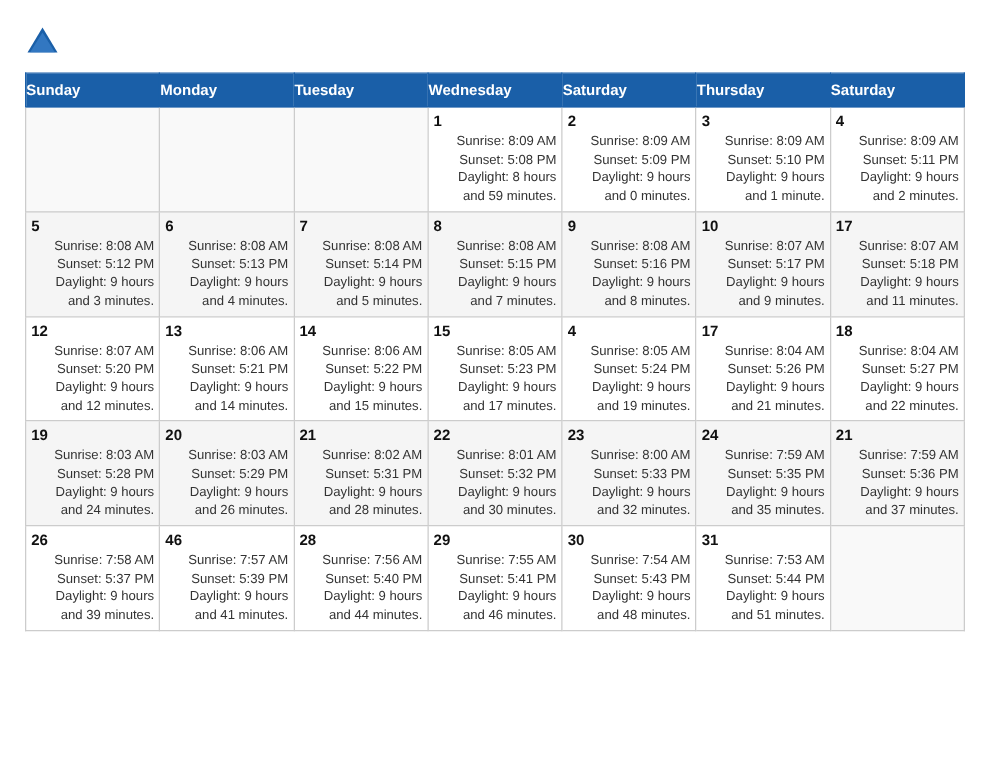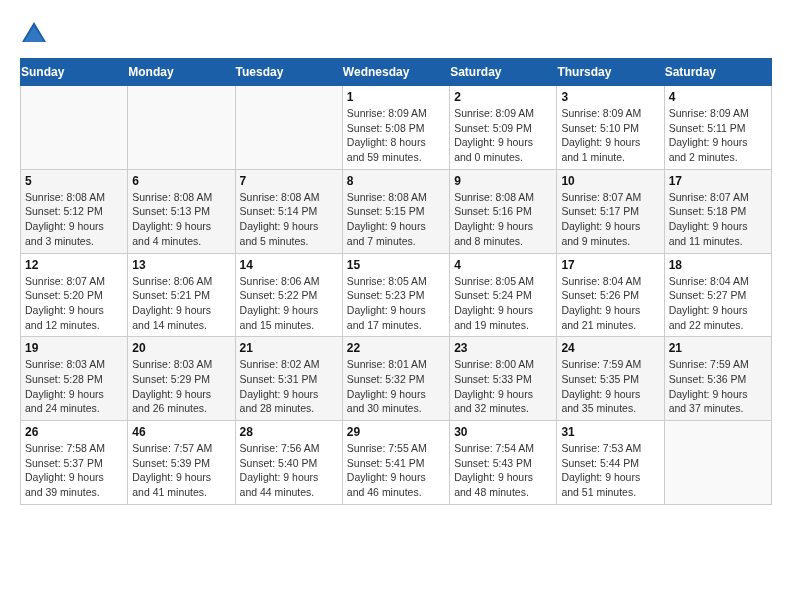--- a/index.html
+++ b/index.html
@@ -73,20 +73,21 @@
       font-weight: bold;
       font-size: 12px;
       display: block;
       margin-bottom: 2px;
       color: #111;
     }
     .cell-info {
       color: #333;
       font-size: 10.5px;
       line-height: 1.4;
+      text-align: right;
     }
     .empty-cell {
       background: #f9f9f9 !important;
     }
   </style>
 </head>
 <body>
 
 <div class="header">
   <div class="logo">

